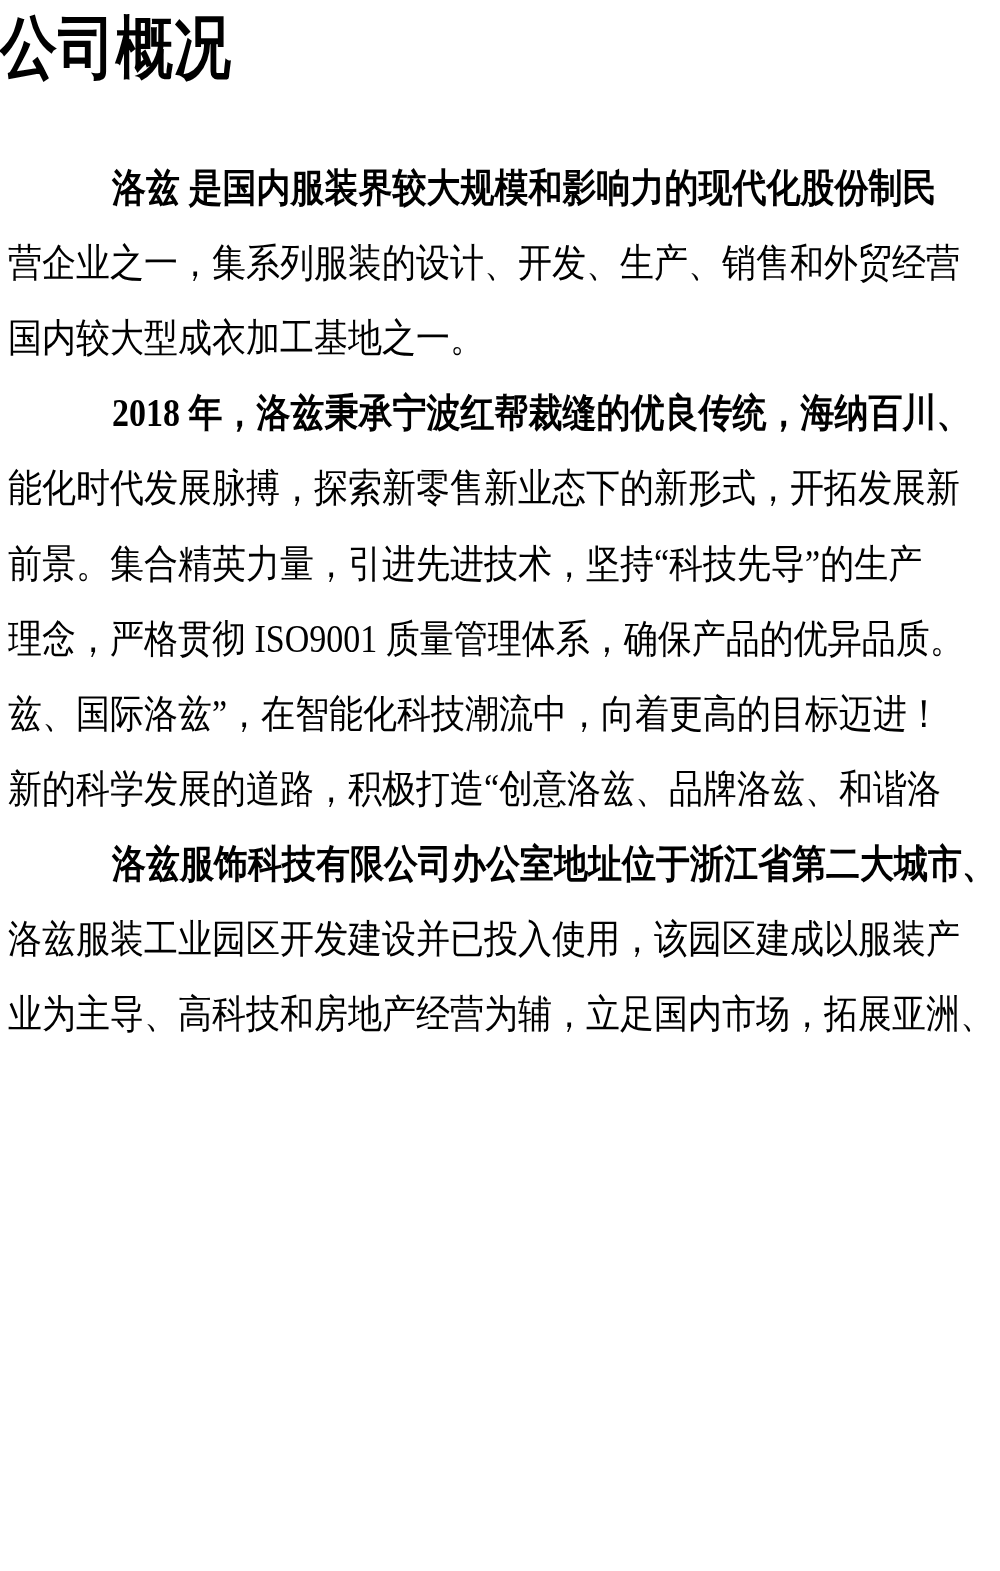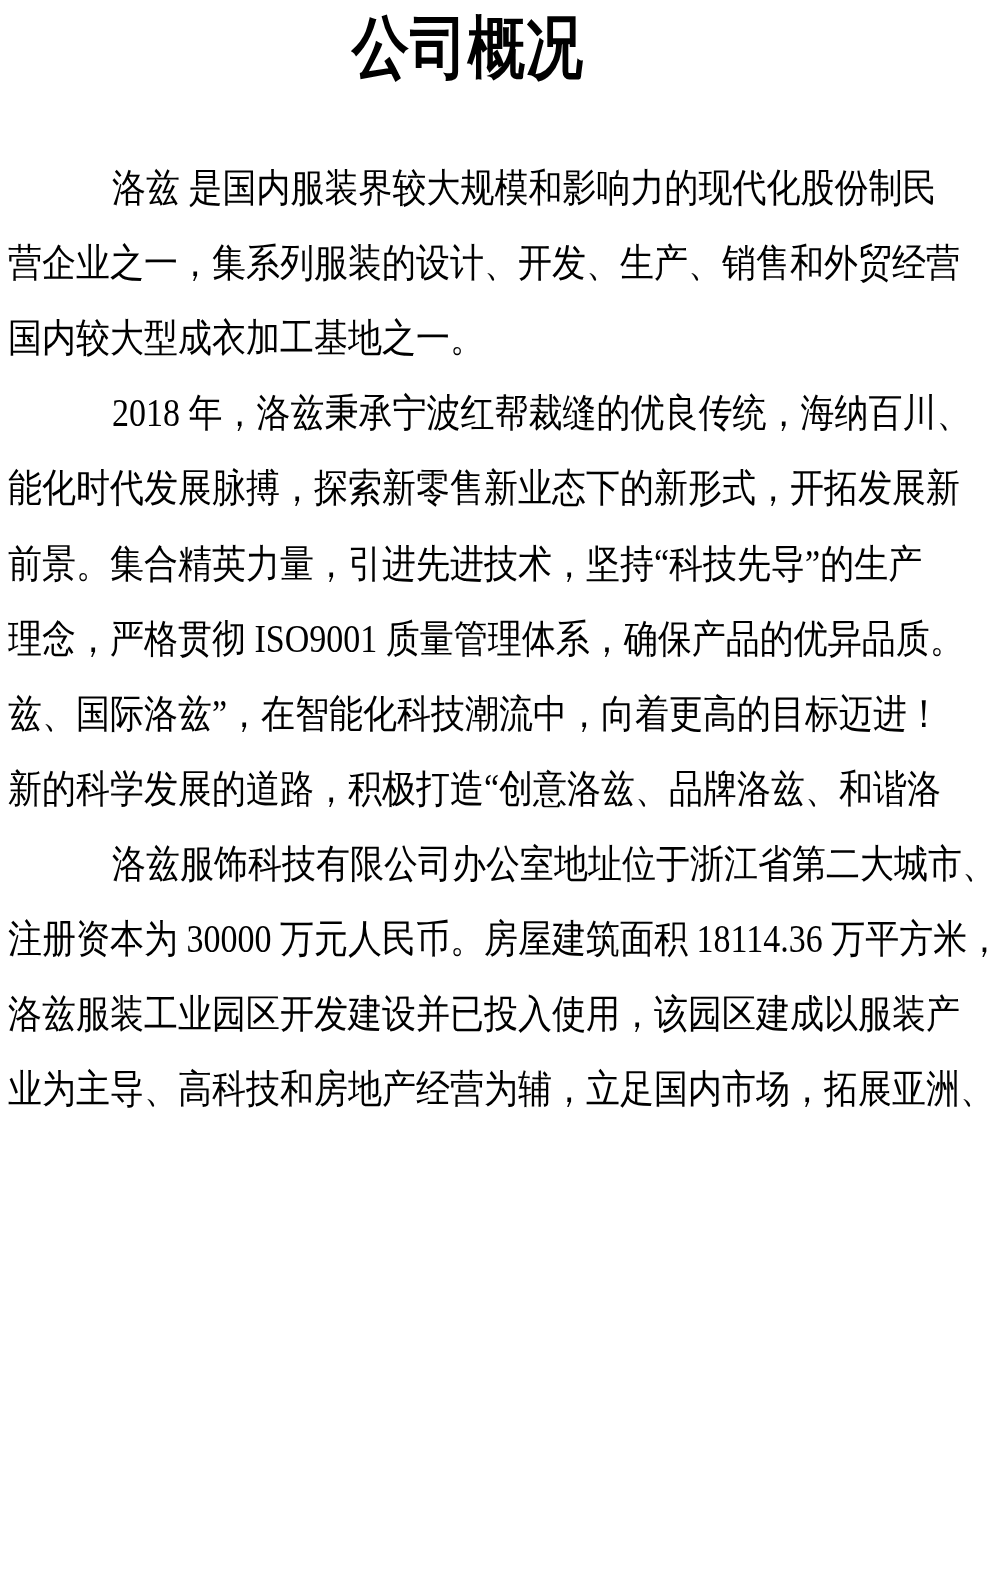--- a/index.html
+++ b/index.html
@@ -15,21 +15,20 @@
     color: #000000;
     overflow: hidden;
     font-family: "Liberation Serif", serif;
   }
   .doc-title {
     margin: 0;
     height: 96px;
     line-height: 96px;
     font-size: 57px;
     font-weight: bold;
-    text-align: center;
     padding-right: 64px;
     white-space: pre;
   }
   .doc-title .stretch {
     display: inline-block;
     transform: scaleY(1.2);
     transform-origin: 50% 50%;
     letter-spacing: 1px;
   }
   .doc-body {
@@ -43,20 +42,21 @@
   }
   .line {
     height: 75px;
     line-height: 75px;
     font-size: 34px;
     white-space: pre;
     overflow: visible;
   }
   .line.first {
     padding-left: 104px;
+    font-weight: bold;
   }
   .line .stretch {
     display: inline-block;
     transform: scaleY(1.15);
     transform-origin: 50% 52%;
     white-space: pre;
   }
 </style>
 </head>
 <body>
@@ -77,19 +77,18 @@
       <div class="line first"><span class="stretch">2018 年，洛兹秉承宁波红帮裁缝的优良传统，海纳百川、</span></div>
       <div class="line"><span class="stretch">能化时代发展脉搏，探索新零售新业态下的新形式，开拓发展新</span></div>
       <div class="line"><span class="stretch">前景。集合精英力量，引进先进技术，坚持“科技先导”的生产</span></div>
       <div class="line"><span class="stretch">理念，严格贯彻 ISO9001 质量管理体系，确保产品的优异品质。</span></div>
       <div class="line"><span class="stretch">兹、国际洛兹”，在智能化科技潮流中，向着更高的目标迈进！</span></div>
       <div class="line"><span class="stretch">新的科学发展的道路，积极打造“创意洛兹、品牌洛兹、和谐洛</span></div>
     </div>
 
     <div class="para">
       <div class="line first"><span class="stretch">洛兹服饰科技有限公司办公室地址位于浙江省第二大城市、</span></div>
-      <div class="line"><span class="stretch">注册资本为 30000 万元人民币。房屋建筑面积 18114.36 万平方米，</span></div>
       <div class="line"><span class="stretch">洛兹服装工业园区开发建设并已投入使用，该园区建成以服装产</span></div>
       <div class="line"><span class="stretch">业为主导、高科技和房地产经营为辅，立足国内市场，拓展亚洲、</span></div>
     </div>
 
   </div>
 </div>
 
 </body></html>

